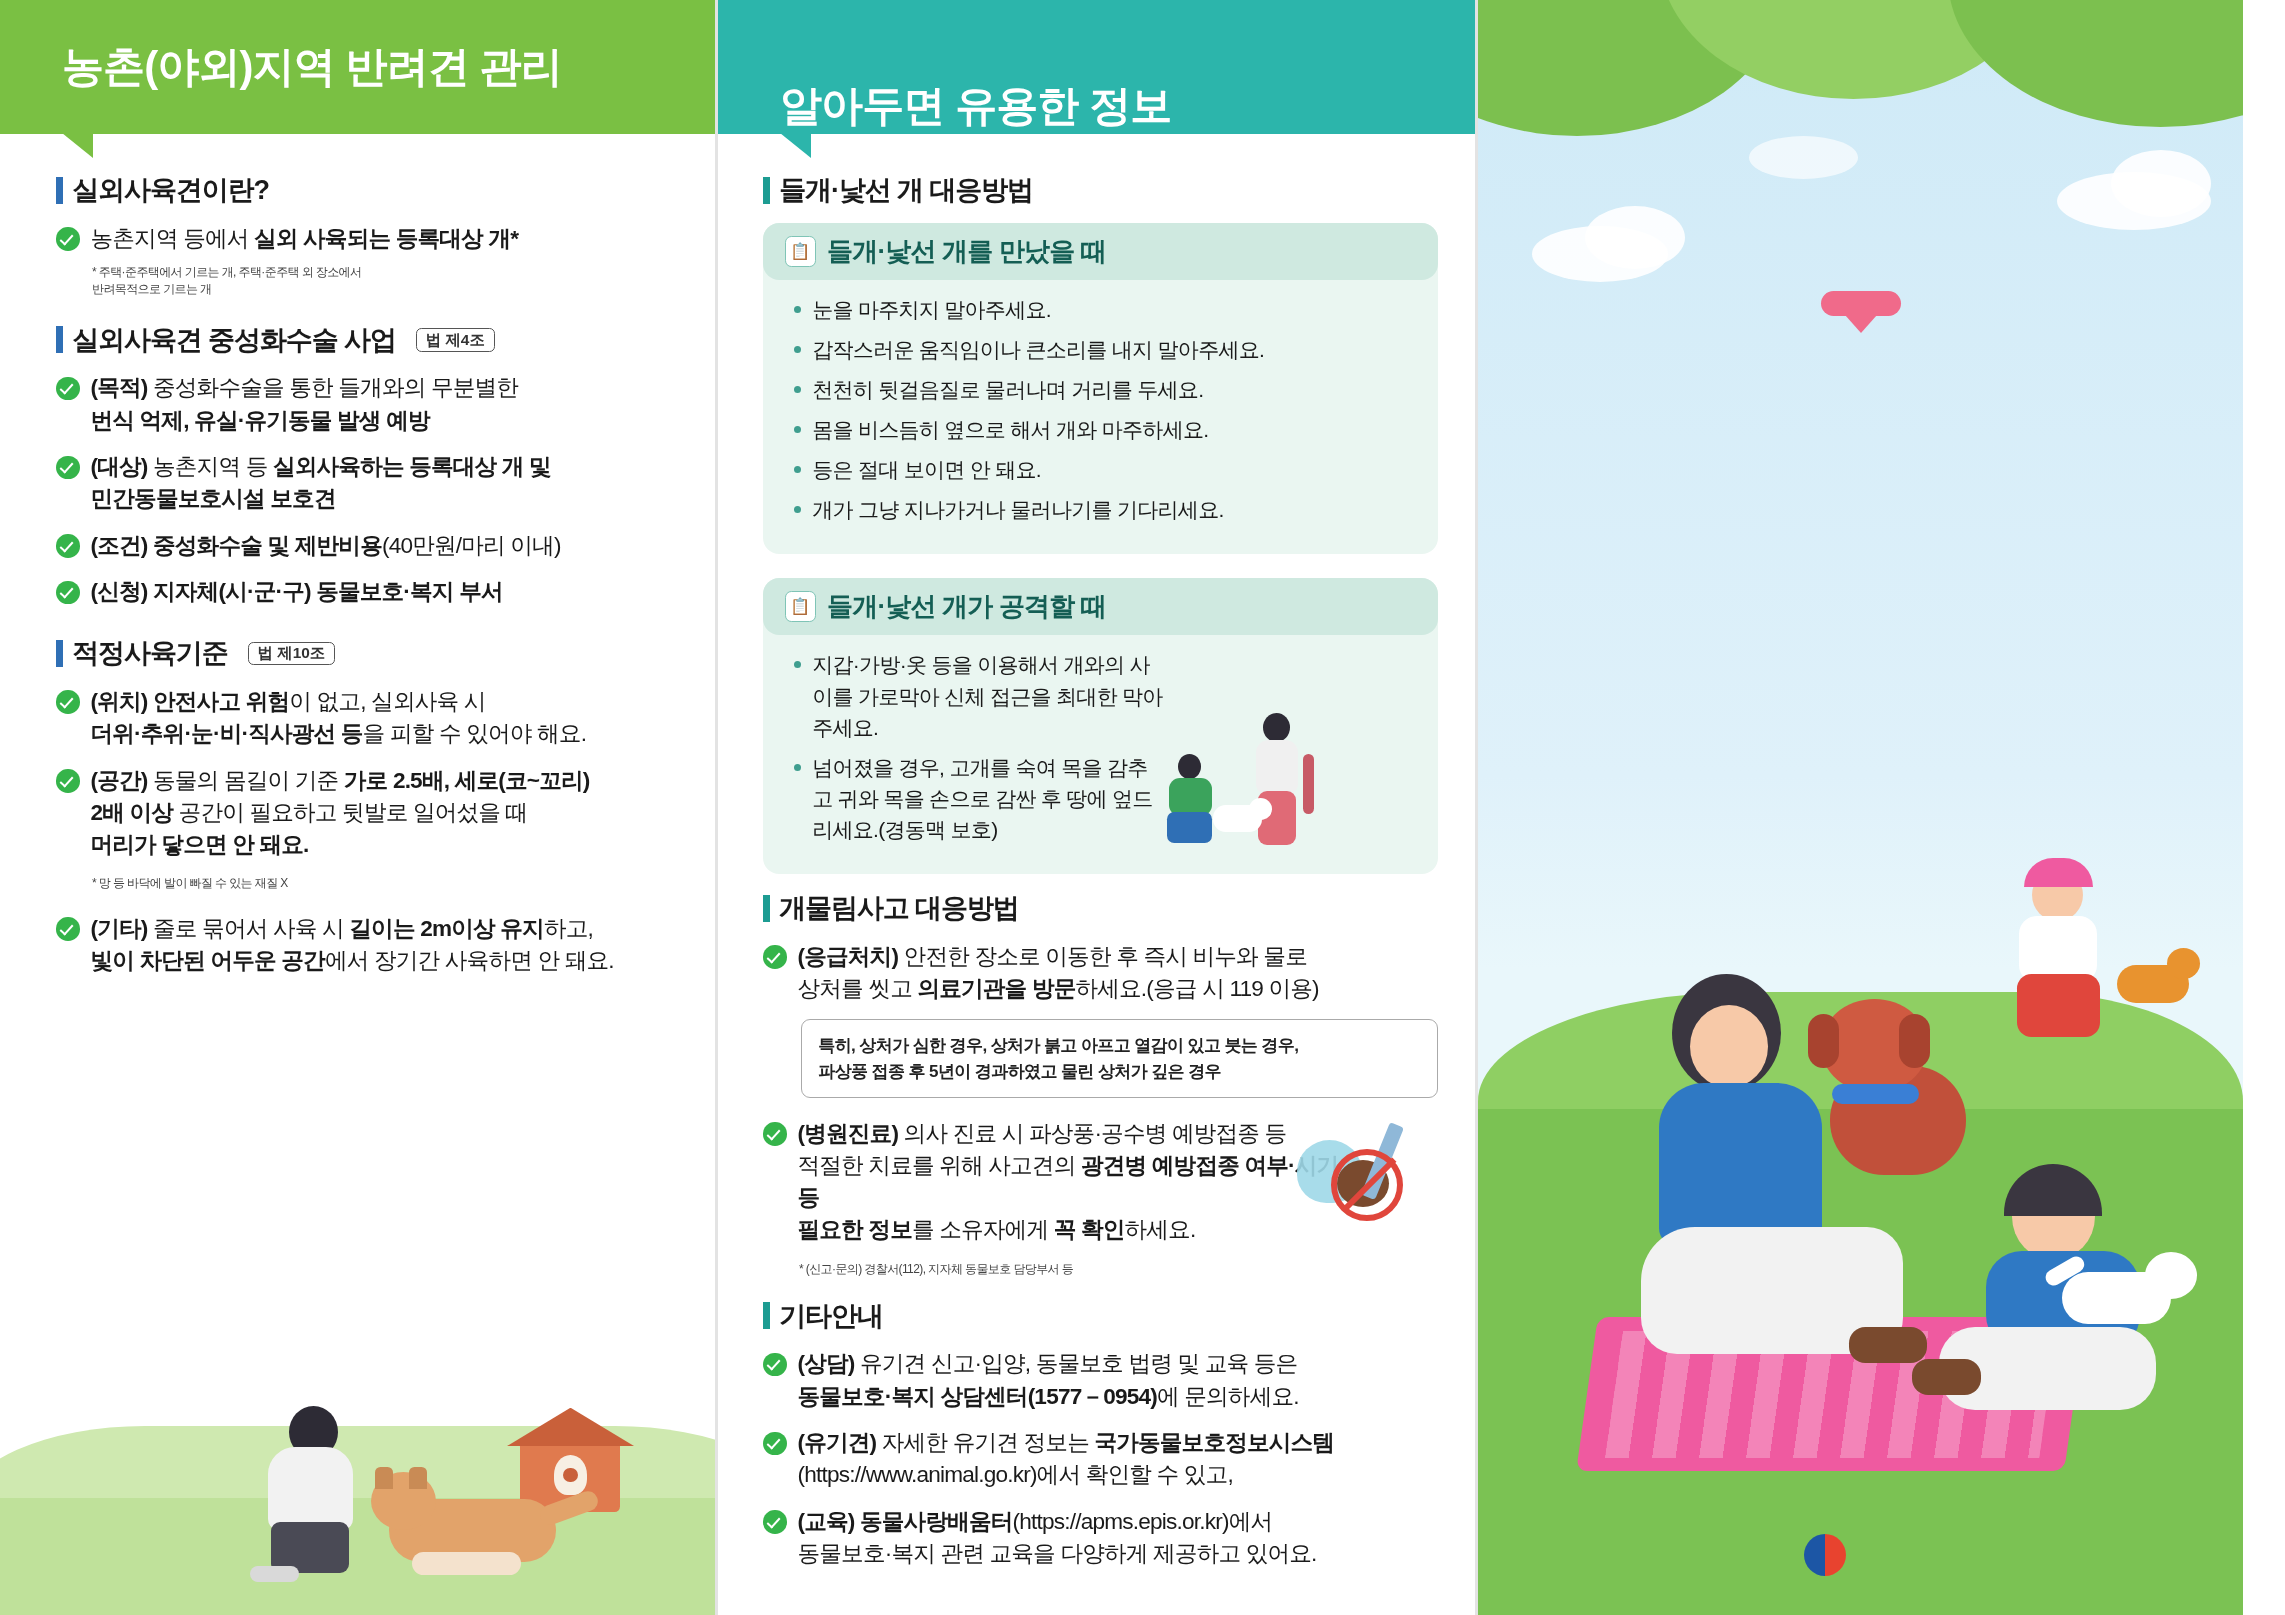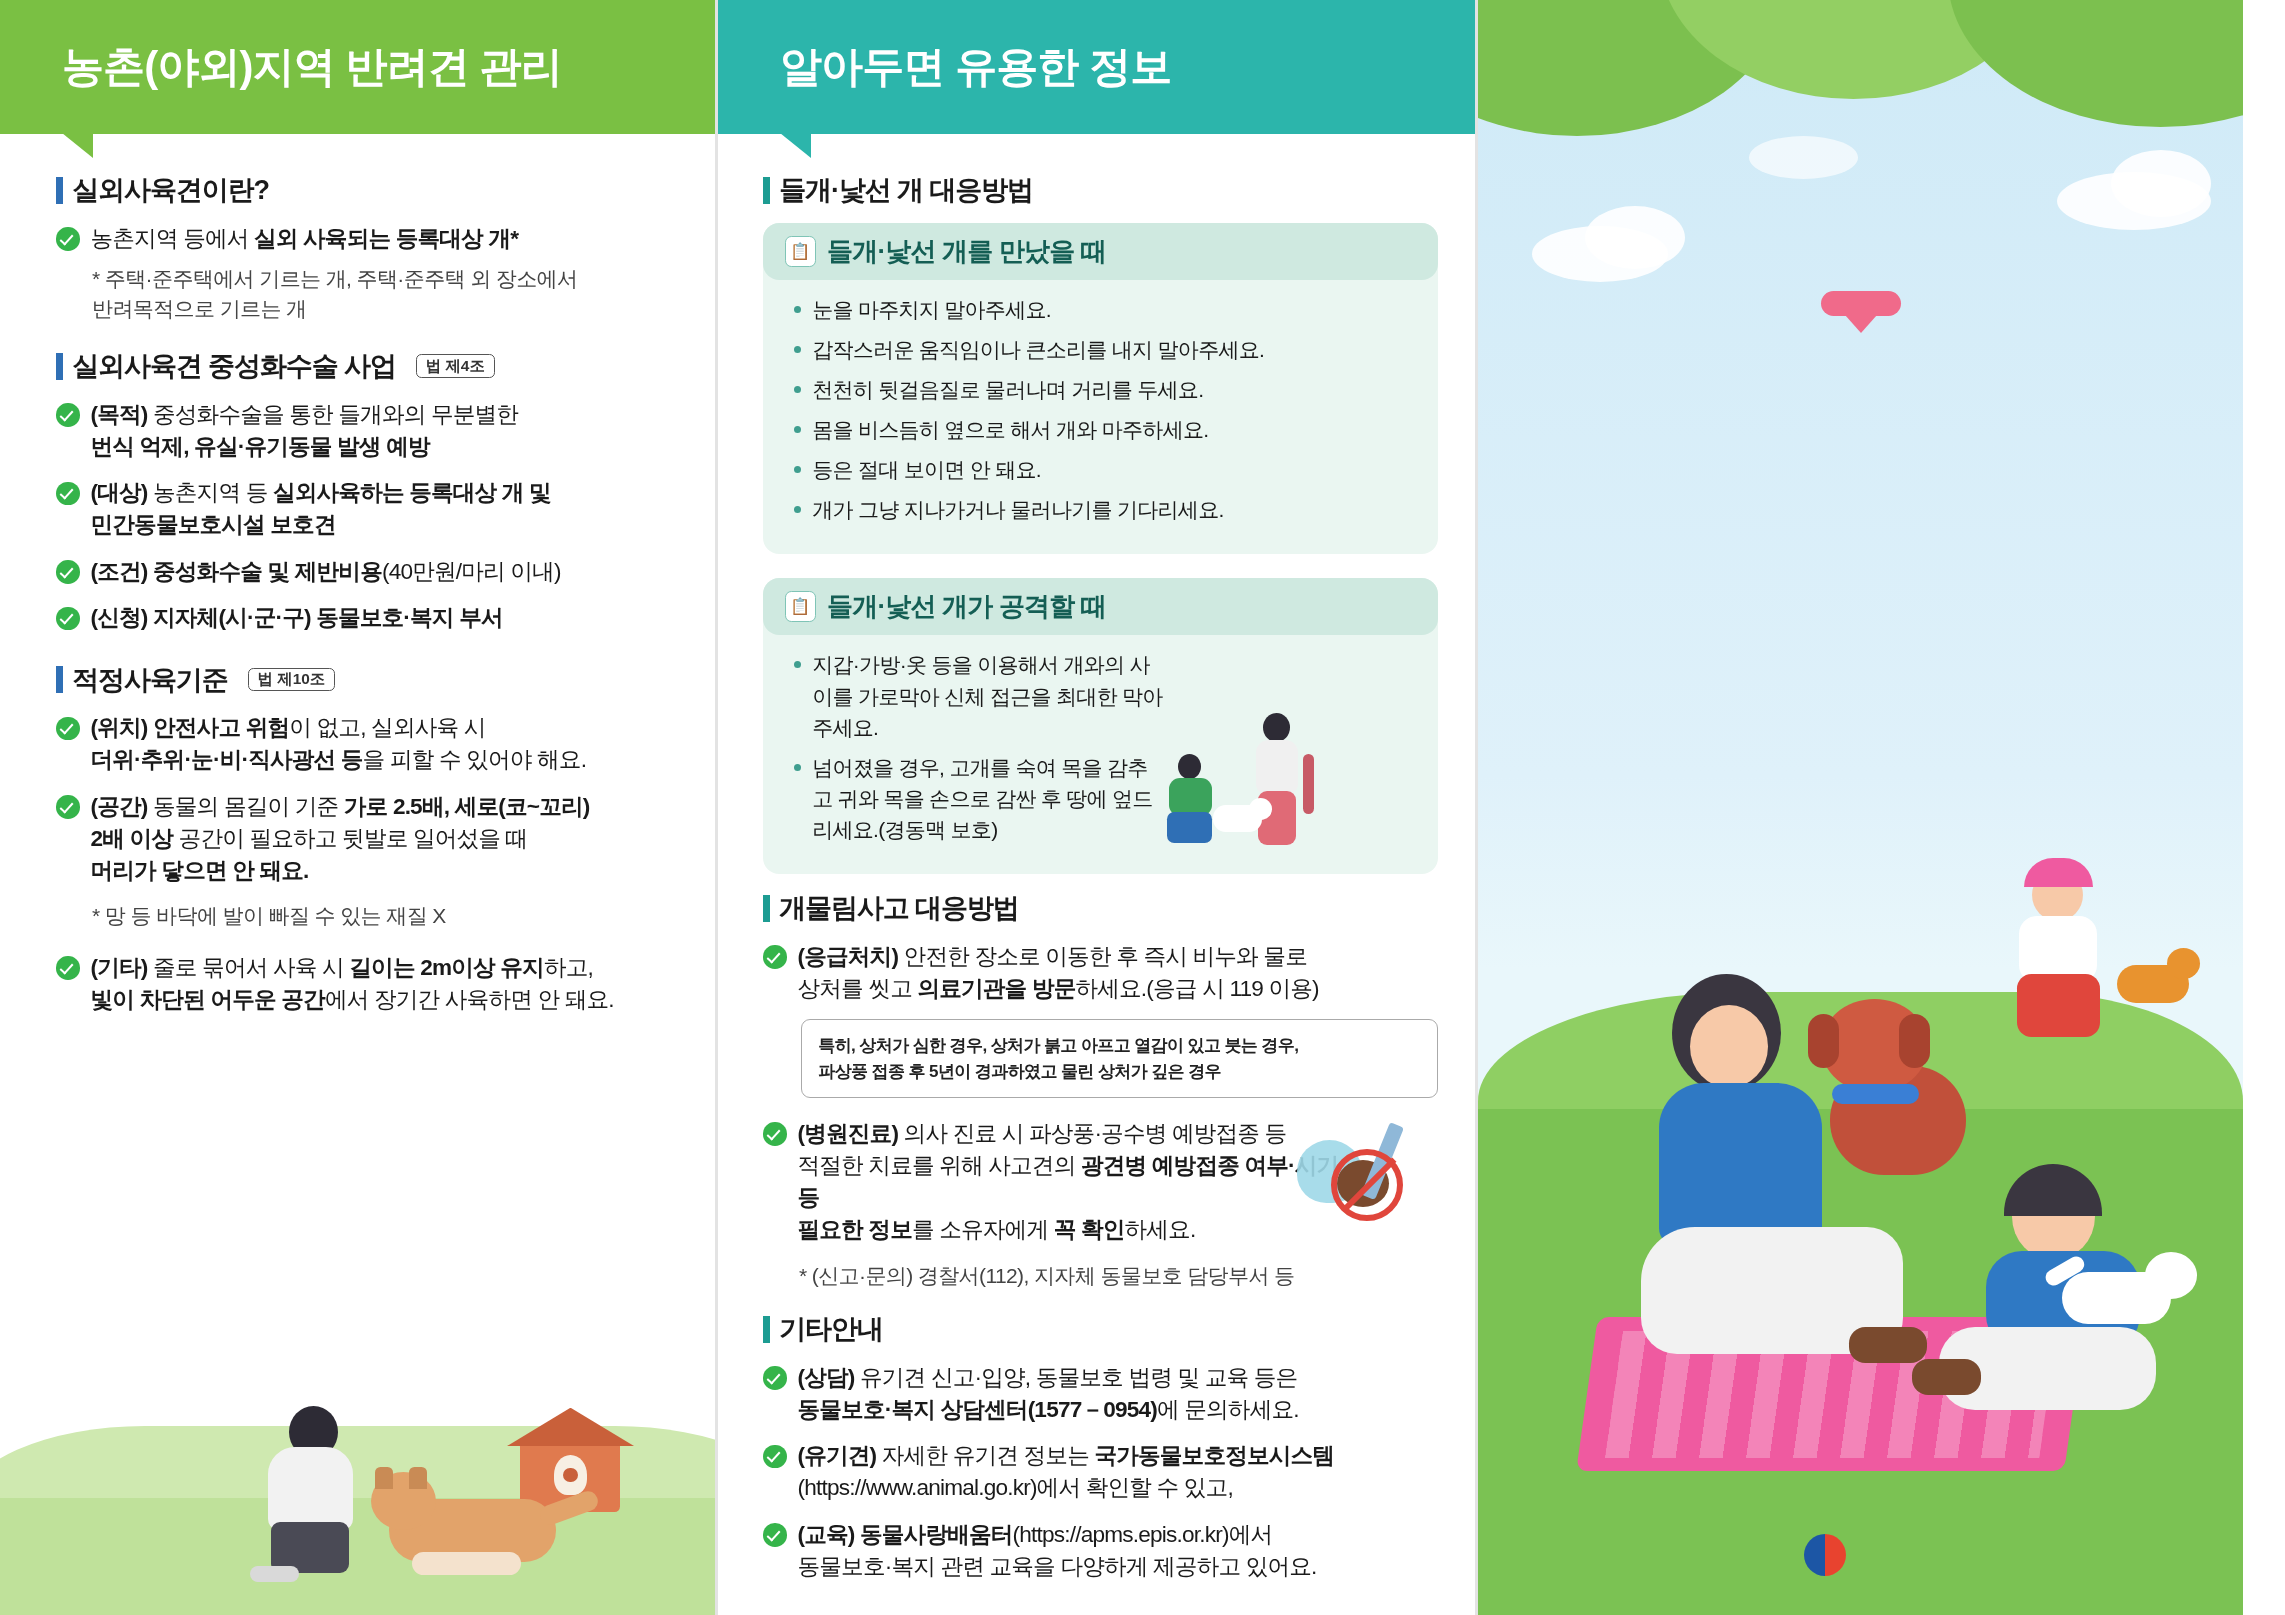--- a/index.html
+++ b/index.html
@@ -19,21 +19,21 @@
   .col-sep { position: absolute; top: 0; bottom: 0; width: 2.7px; background: #e3e3e3; }
 
   
   .hdr {
     position: relative;
     height: 134px;
     display: flex; align-items: center;
     padding-left: 62px;
   }
   .hdr.green { background: #7ac043; }
-  .hdr.teal  { background: #2cb5ab; }
+  .hdr.teal  { background: #2cb5ab; align-items: flex-end; }
   .hdr-title {
     color: #ffffff;
     font-size: 42px;
     font-weight: 700;
     letter-spacing: -0.9px;
   }
   .hdr .tail {
     position: absolute;
     bottom: -23.5px; left: 62px;
     width: 0; height: 0;
@@ -84,21 +84,21 @@
     left: 7.2px; top: 4.5px;
     width: 5.4px; height: 11px;
     border: solid #fff;
     border-width: 0 2.7px 2.7px 0;
     transform: rotate(42deg);
   }
   .btxt { font-size: 22.6px; line-height: 1.42; color: #1a1a1a; letter-spacing: -0.8px; }
   .btxt b { font-weight: 700; }
 
   .note {
-    font-size: 21px; color: #444; line-height: 1.45;
+    font-size: 12px; color: #444; line-height: 1.45;
     margin: -5.4px 0 23.5px 36px; letter-spacing: -0.6px;
   }
   .note.tight { margin-top: 1.8px; margin-bottom: 20px; }
 
   
   .card {
     background: #eaf6f1;
     border-radius: 16.3px;
     padding: 0 0 20px 0;
     margin-bottom: 23.5px;

